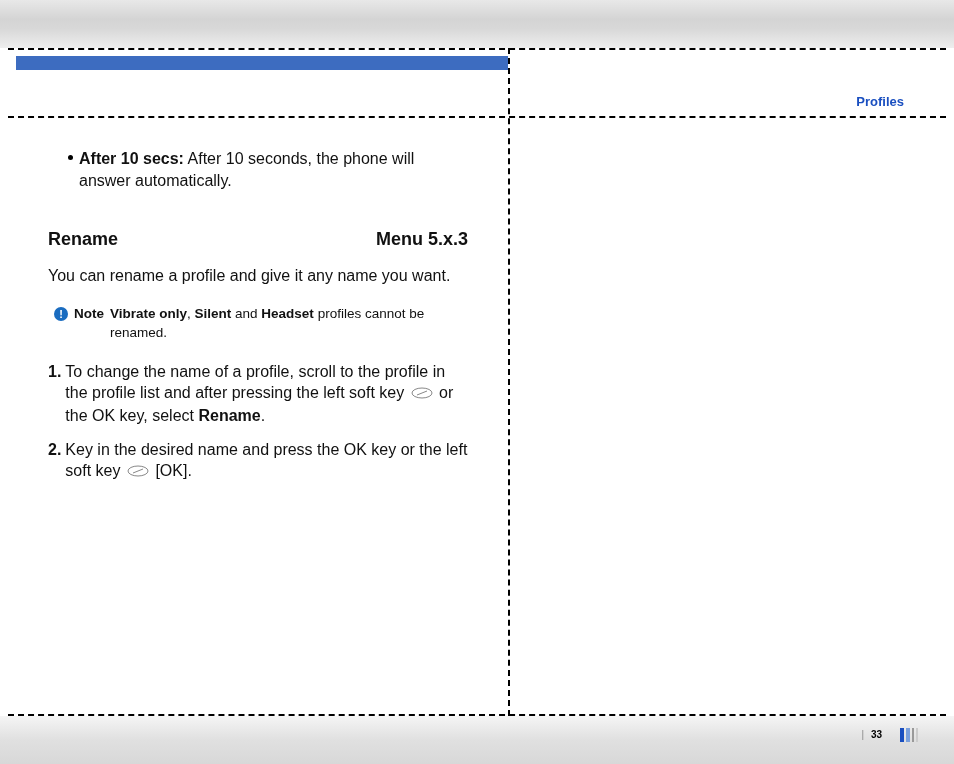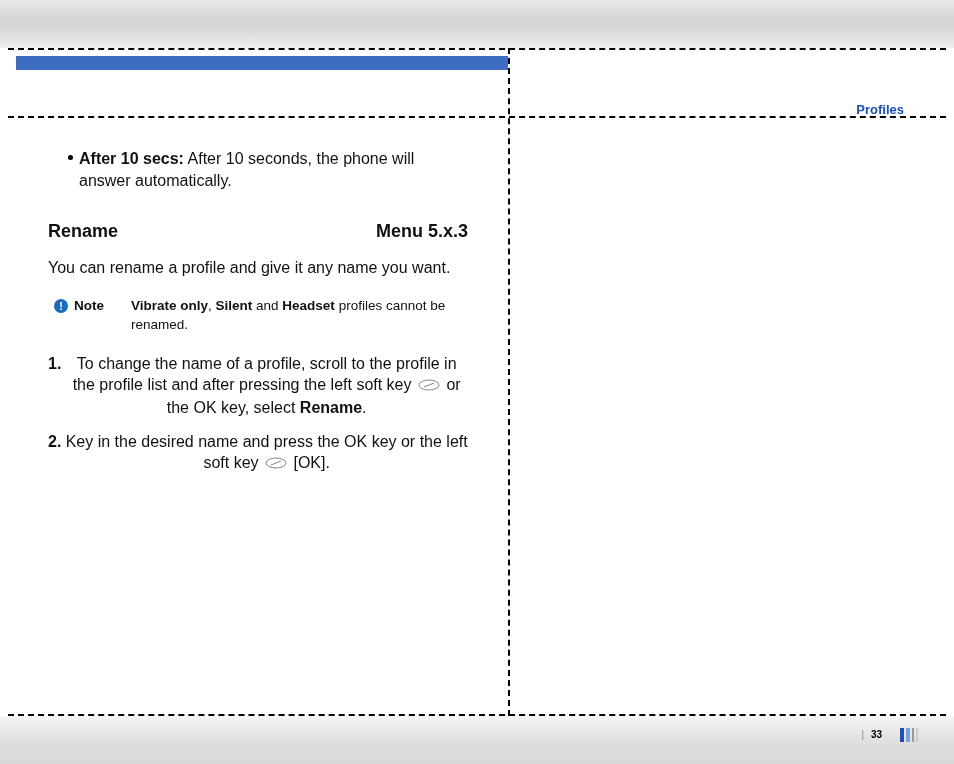--- a/index.html
+++ b/index.html
@@ -48,40 +48,40 @@
   .blue-bar {
     position: absolute;
     top: 56px;
     left: 16px;
     width: 492px;
     height: 14px;
     background: #3d6cc0;
   }
   .section-label {
     position: absolute;
-    top: 102px;
+    top: 94px;
     right: 50px;
     color: #1a4fc0;
     font-weight: 700;
     font-size: 13px;
     font-stretch: condensed;
   }
   .content {
     position: absolute;
     top: 148px;
     left: 48px;
     width: 420px;
     color: #111;
     font-size: 16px;
     line-height: 1.35;
   }
   .bullet-row {
     display: flex;
     margin-left: 20px;
-    margin-bottom: 28px;
+    margin-bottom: 36px;
   }
   .bullet-dot {
     display: inline-block;
     width: 5px; height: 5px;
     background: #000;
     border-radius: 50%;
     margin-right: 6px;
     margin-top: 7px;
     flex-shrink: 0;
   }
@@ -111,34 +111,34 @@
     font-size: 11px;
     font-weight: 700;
     text-align: center;
     line-height: 14px;
     flex-shrink: 0;
     margin-right: 6px;
     margin-top: 2px;
   }
   .note-label {
     font-weight: 700;
-    margin-right: 27px;
+    margin-right: 6px;
     flex-shrink: 0;
   }
   .note-text { flex: 1; }
   .list-item {
     display: flex;
     margin-bottom: 12px;
   }
   .list-num {
     font-weight: 700;
     margin-right: 4px;
     flex-shrink: 0;
   }
-  .list-text { flex: 1; text-align: center; }
+  .list-text { flex: 1; }
   .key-icon {
     display: inline-block;
     vertical-align: middle;
     margin: 0 2px;
   }
   .page-num {
     position: absolute;
     bottom: 24px;
     right: 72px;
     font-weight: 700;

